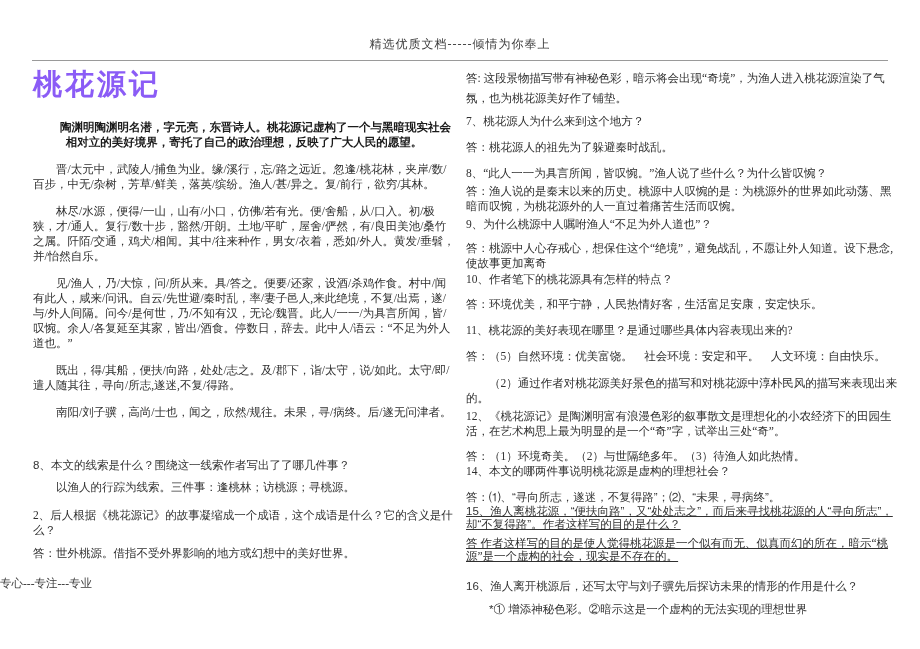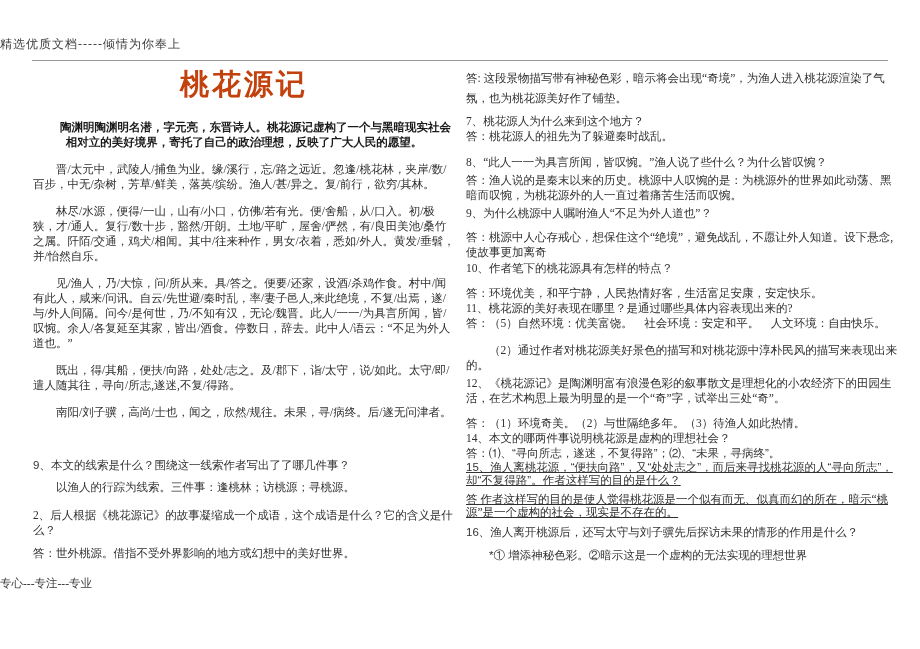--- a/index.html
+++ b/index.html
@@ -7,44 +7,44 @@
     position:relative;
     width:920px; height:649px;
     background:#ffffff;
     overflow:hidden;
     font-family:"Liberation Serif", serif;
     color:#2f2f2f;
     -webkit-font-smoothing:antialiased;
   }
   .header-text {
     position:absolute; top:36px; left:0; width:100%;
-    font-size:12px; color:#3c3c3c;
+    text-align:center; font-size:12px; color:#3c3c3c;
     letter-spacing:1px;
   }
   .rule {
     position:absolute; top:60px; left:32px; width:856px;
     border-top:1px solid #9a9a9a; height:0;
   }
   .col { position:absolute; top:62px; }
   .col-left  { left:33px;  width:422px; }
   .col-right { left:466px; width:436px; }
   .doc-title {
     margin:6px 0 0; font-size:29px; line-height:32px;
-    font-weight:bold; text-align:center; letter-spacing:3px;
-    color:#c2410c; font-family:"Liberation Serif", serif;
+    font-weight:bold; text-align:left; letter-spacing:3px;
+    color:#8b5cf6; font-family:"Liberation Serif", serif;
   }
   p { margin:0; font-size:11.5px; line-height:15px; }
   .intro { margin-top:20px; font-weight:bold; text-indent:2em; color:#1a1a1a;text-align:center; }
   .classic { margin-top:12px; text-indent:2em; }
   .indent { text-indent:2em; }
   .rounded { font-family:"Liberation Sans", sans-serif; color:#333; }
   .lh13 { line-height:13px;text-decoration:underline; }
   .lh20 { line-height:20px; }
-  .mt0{margin-top:0} .mt1{margin-top:1px} .mt3{margin-top:3px} .mt4{margin-top:6px}
-  .mt5{margin-top:0} .mt6{margin-top:6px} .mt7{margin-top:7px} .mt8{margin-top:8px}
+  .mt0{margin-top:0} .mt1{margin-top:1px} .mt3{margin-top:3px} .mt4{margin-top:16px}
+  .mt5{margin-top:11px} .mt6{margin-top:6px} .mt7{margin-top:7px} .mt8{margin-top:8px}
   .mt9{margin-top:9px} .mt10{margin-top:10px} .mt11{margin-top:11px}
   .mt12{margin-top:12px} .mt13{margin-top:13px} .mtq1{margin-top:38px}
   .footer-text {
     position:absolute; top:576px; left:0; width:100%;
     text-align:left; font-size:11.5px; color:#3c3c3c;
   }
 </style>
 </head>
 <body>
 
@@ -58,21 +58,21 @@
     <h1 class="doc-title">桃花源记</h1>
     <p class="intro">陶渊明陶渊明名潜，字元亮，东晋诗人。桃花源记虚构了一个与黑暗现实社会相对立的美好境界，寄托了自己的政治理想，反映了广大人民的愿望。</p>
     <div>
         <p class="classic">晋/太元中，武陵人/捕鱼为业。缘/溪行，忘/路之远近。忽逢/桃花林，夹岸/数/百步，中无/杂树，芳草/鲜美，落英/缤纷。渔人/甚/异之。复/前行，欲穷/其林。</p>
         <p class="classic">林尽/水源，便得/一山，山有/小口，仿佛/若有光。便/舍船，从/口入。初/极狭，才/通人。复行/数十步，豁然/开朗。土地/平旷，屋舍/俨然，有/良田美池/桑竹之属。阡陌/交通，鸡犬/相闻。其中/往来种作，男女/衣着，悉如/外人。黄发/垂髫，并/怡然自乐。</p>
         <p class="classic">见/渔人，乃/大惊，问/所从来。具/答之。便要/还家，设酒/杀鸡作食。村中/闻有此人，咸来/问讯。自云/先世避/秦时乱，率/妻子邑人,来此绝境，不复/出焉，遂/与/外人间隔。问今/是何世，乃/不知有汉，无论/魏晋。此人/一一/为具言所闻，皆/叹惋。余人/各复延至其家，皆出/酒食。停数日，辞去。此中人/语云：“不足为外人道也。”</p>
         <p class="classic">既出，得/其船，便扶/向路，处处/志之。及/郡下，诣/太守，说/如此。太守/即/遣人随其往，寻向/所志,遂迷,不复/得路。</p>
         <p class="classic">南阳/刘子骥，高尚/士也，闻之，欣然/规往。未果，寻/病终。后/遂无问津者。</p>
       </div>
     <div>
-        <p class="rounded mtq1">9、本文的线索是什么？围绕这一线索作者写出了了哪几件事？</p>
+        <p class="rounded mtq1">8、本文的线索是什么？围绕这一线索作者写出了了哪几件事？</p>
         <p class="rounded indent mt7">以渔人的行踪为线索。三件事：逢桃林；访桃源；寻桃源。</p>
         <p class="mt13">2、后人根据《桃花源记》的故事凝缩成一个成语，这个成语是什么？它的含义是什么？</p>
         <p class="mt8">答：世外桃源。借指不受外界影响的地方或幻想中的美好世界。</p>
       </div>
   </div>
 
   <div class="col col-right">
       <p class="mt6 lh20">答: 这段景物描写带有神秘色彩，暗示将会出现“奇境”，为渔人进入桃花源渲染了气氛，也为桃花源美好作了铺垫。</p>
       <p class="mt6">7、桃花源人为什么来到这个地方？</p>
       <p class="mt5">答：桃花源人的祖先为了躲避秦时战乱。</p>

